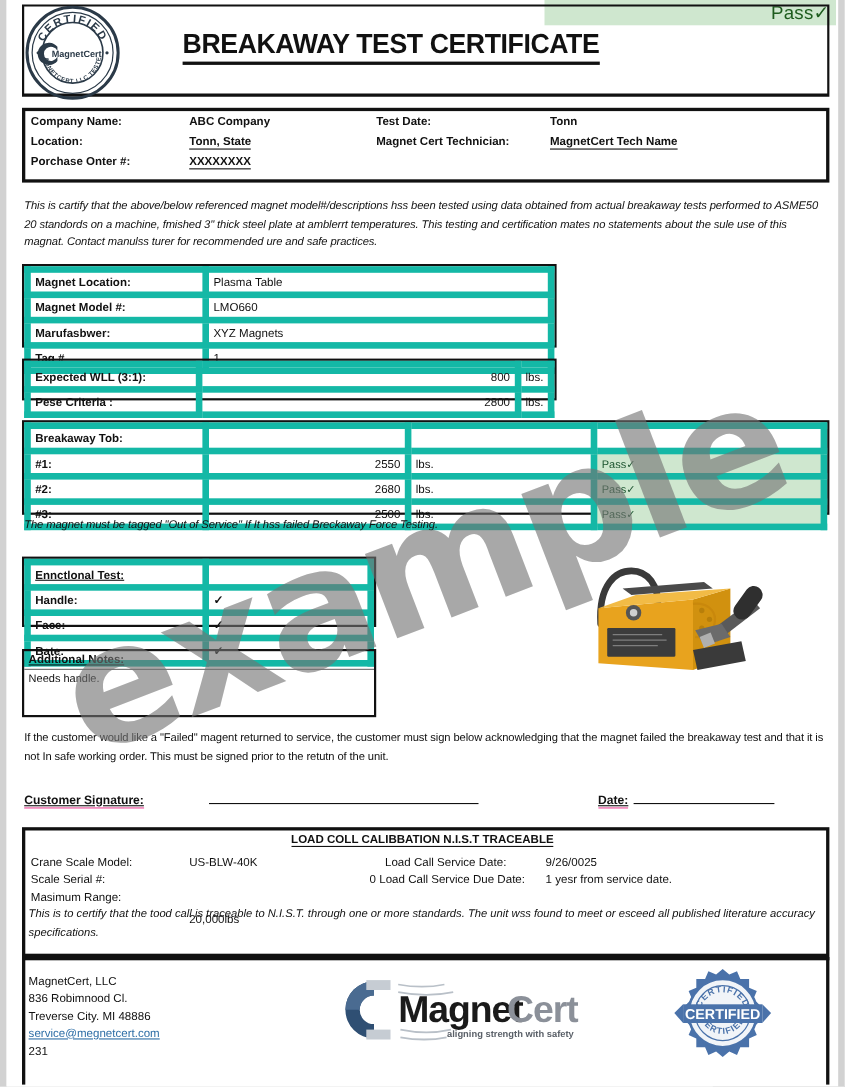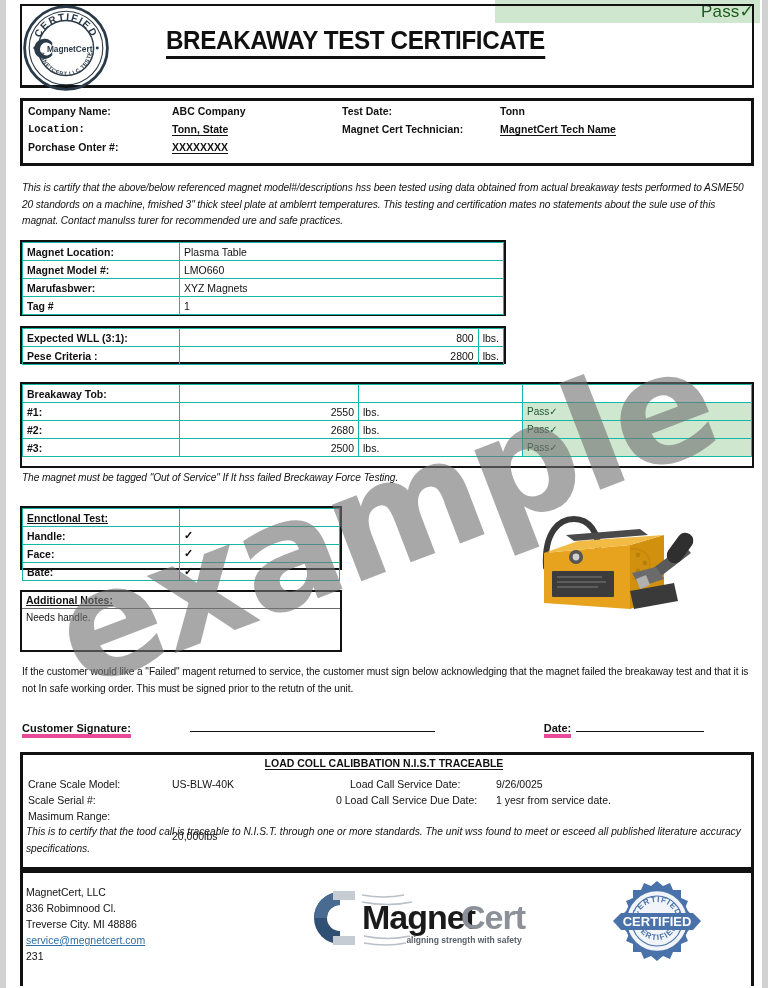--- a/index.html
+++ b/index.html
@@ -113,21 +113,21 @@
     width: 730px;
     font-size: 10.2px;
     font-style: italic;
     line-height: 1.62;
     letter-spacing: -.1px;
   }
 
   
   .tbl { position: absolute; border-collapse: collapse; font-size: 10.5px; }
   .tbl td {
-    border: 1px solid #14b8a6;
+    border: 6px solid #14b8a6;
     padding: 1px 4px;
     height: 15px;
     vertical-align: middle;
     font-family: "Liberation Sans", sans-serif;
   }
   .tbl td.lbl { font-weight: bold; font-size: 10.5px; }
   .tbl td.num { text-align: right; }
   .tbl td.unit { text-align: left; }
 
   .magnet-frame { left: 14px; top: 240px; width: 486px; height: 76px; }
@@ -163,21 +163,21 @@
   .sig-para {
     position: absolute;
     left: 16px;
     top: 664px;
     width: 730px;
     font-size: 10.2px;
     line-height: 1.62;
     letter-spacing: -.1px;
   }
   .sig-row { position: absolute; top: 718px; left: 16px; width: 730px; height: 20px; }
-  .sig-lbl { font-size: 11px; font-weight: bold; border-bottom: 4px solid #ec4899; }
+  .sig-lbl { font-size: 11px; font-weight: bold; border-bottom: 1px solid #ec4899; text-decoration: underline; }
   .sig-line { display: inline-block; border-bottom: 1px solid #111; height: 11px; }
 
   
   .loadcell-box { left: 14px; top: 752px; width: 734px; height: 118px; border-width: 3px; }
   .lc-title {
     position: absolute;
     top: 757px;
     left: 0;
     width: 756px;
     text-align: center;
@@ -254,21 +254,21 @@
       <text x="54" y="54" font-size="9" font-weight="bold" fill="#2b3a48" text-anchor="middle" font-family="Liberation Sans, sans-serif">MagnetCert</text>
       <circle cx="16" cy="50" r="1.6" fill="#2b3a48"></circle>
       <circle cx="84" cy="50" r="1.6" fill="#2b3a48"></circle>
     </svg>
 
     <div class="doc-title">BREAKAWAY TEST CERTIFICATE</div>
 
     <div class="box company-box"></div>
     <div class="fld" style="left:22px; top:105px;">Company Name:</div>
     <div class="fld val nb" style="left:166px; top:105px;">ABC Company</div>
-    <div class="fld" style="left:22px; top:123px;font-family:Liberation Mono, monospace;">Location:</div>
+    <div class="fld" style="left:22px; top:123px;">Location:</div>
     <div class="fld val" style="left:166px; top:123px;">Tonn, State</div>
     <div class="fld" style="left:22px; top:141px;">Porchase Onter #:</div>
     <div class="fld val" style="left:166px; top:141px;">XXXXXXXX</div>
 
     <div class="fld" style="left:336px; top:105px;">Test Date:</div>
     <div class="fld val nb" style="left:494px; top:105px;">Tonn</div>
     <div class="fld" style="left:336px; top:123px;">Magnet Cert Technician:</div>
     <div class="fld val" style="left:494px; top:123px;">MagnetCert Tech Name</div>
 
     <div class="cert-para">This is cartify that the above/below referenced magnet model#/descriptions hss been tested using data obtained from actual breakaway tests performed to ASME50 20 standords on a machine, fmished 3" thick steel plate at amblerrt temperatures. This testing and certification mates no statements about the sule use of this magnat. Contact manulss turer for recommended ure and safe practices.</div>

